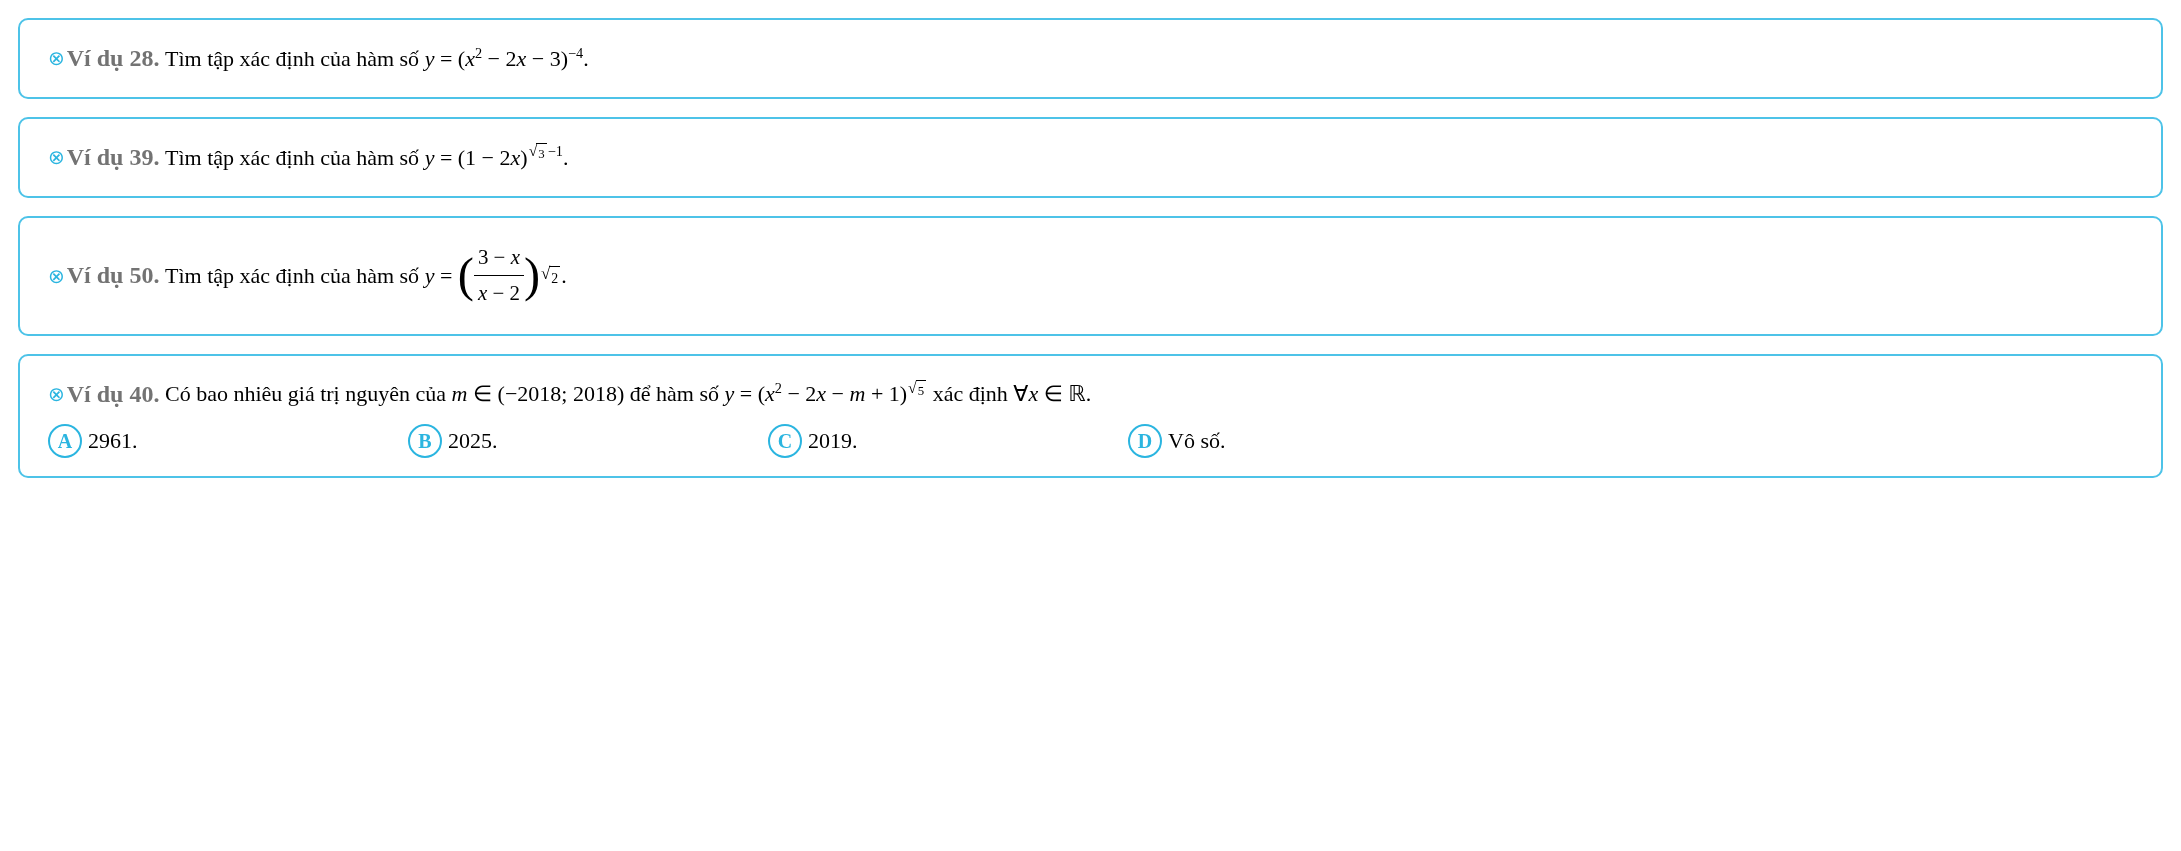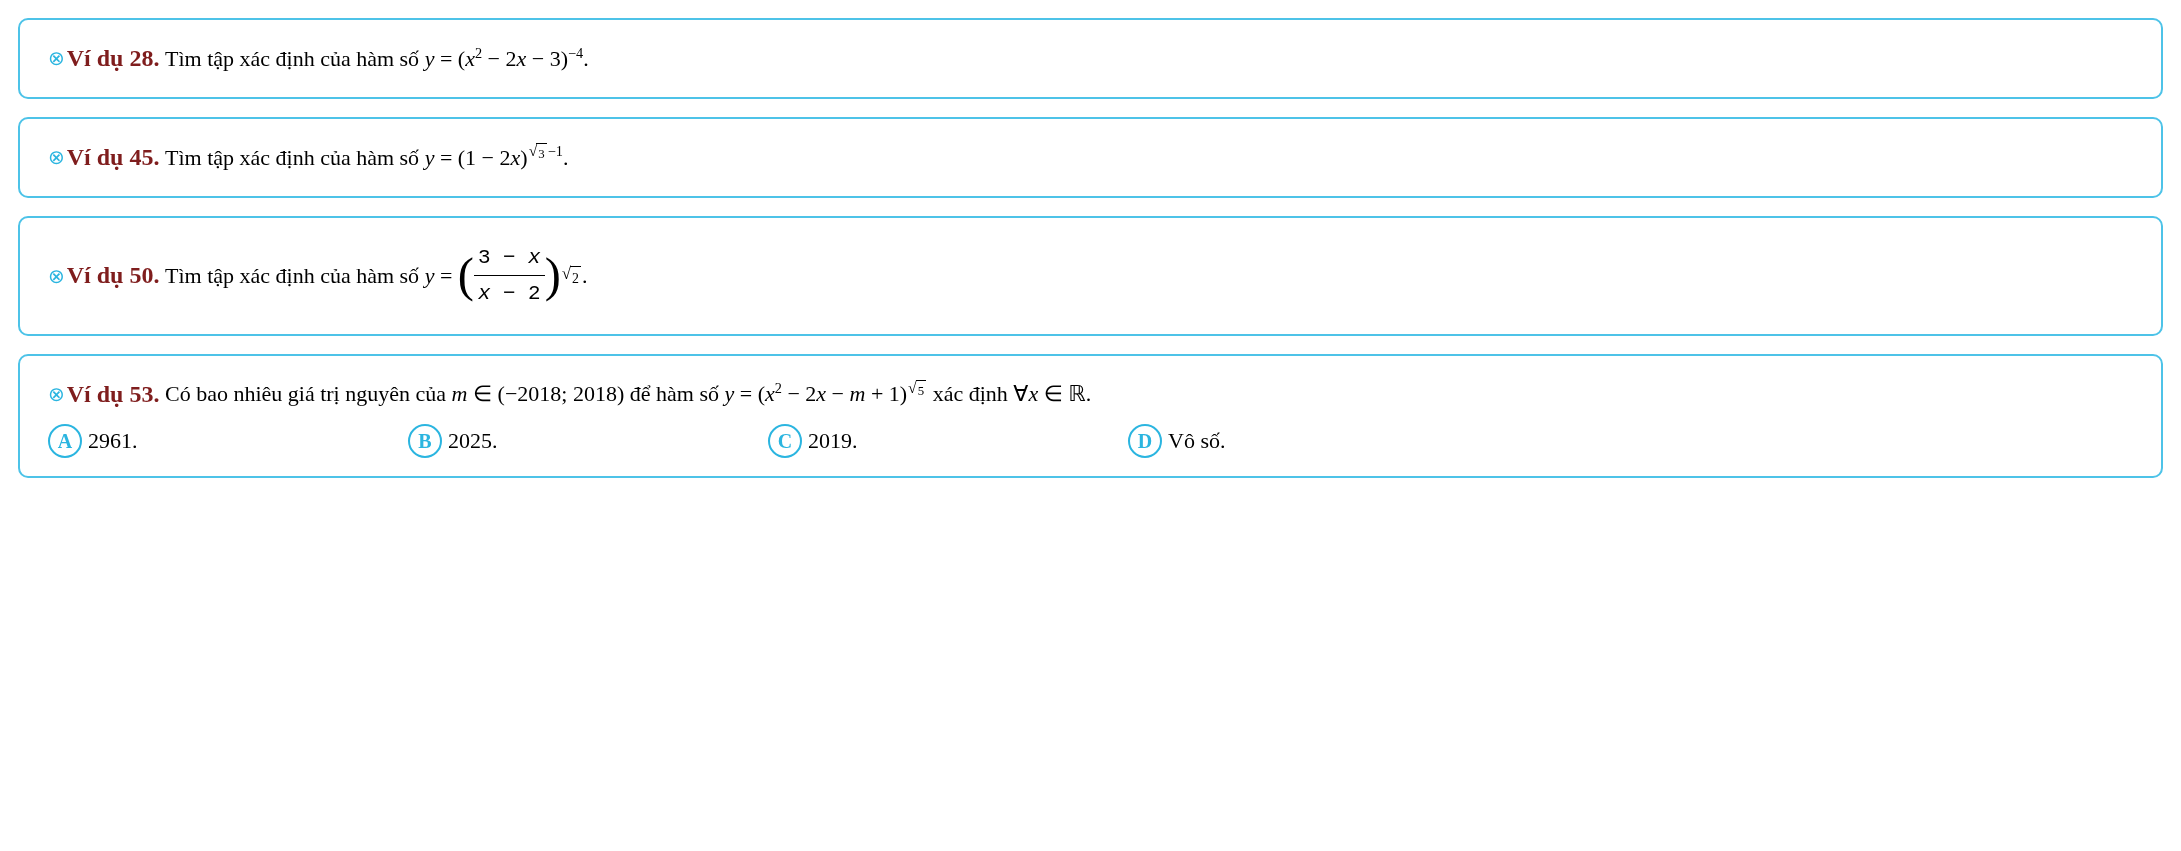--- a/index.html
+++ b/index.html
@@ -15,21 +15,21 @@
     .example-box {
       border: 2.5px solid #4dc3e8;
       border-radius: 10px;
       padding: 18px 28px;
       margin-bottom: 18px;
       background: #fff;
       position: relative;
     }
 
     .example-title {
-      color: #7f1d1d;
+      color: #737373;
       font-weight: bold;
       font-size: 24px;
     }
 
     .diamond-icon {
       color: #2bb5e0;
       font-size: 20px;
       margin-right: 2px;
     }
 
@@ -45,21 +45,20 @@
       vertical-align: super;
     }
 
     .fraction {
       display: inline-flex;
       flex-direction: column;
       align-items: center;
       vertical-align: middle;
       margin: 0 2px;
       font-size: 0.95em;
-      font-family: Liberation Mono, monospace;
     }
     .fraction .num {
       border-bottom: 1.5px solid #000;
       padding: 0 4px;
       text-align: center;
     }
     .fraction .den {
       padding: 0 4px;
       text-align: right;
     }
@@ -123,21 +122,21 @@
     <span>Tìm tập xác định của hàm số&nbsp;</span>
     <span>
       <i>y</i> = (<i>x</i><sup>2</sup> − 2<i>x</i> − 3)<sup>−4</sup>.
     </span>
   </div>
 </div>
 
 <div class="example-box">
   <div class="content-line">
     <span class="diamond-icon">⊗</span>
-    <span class="example-title">Ví dụ 45.</span>&nbsp;
+    <span class="example-title">Ví dụ 39.</span>&nbsp;
     <span>Tìm tập xác định của hàm số&nbsp;</span>
     <span>
       <i>y</i> = (1 − 2<i>x</i>)<sup><span class="sqrt-wrapper">
             <span class="sqrt-sign">√</span>
             <span class="sqrt-content">3</span>
           </span>−1</sup>.
     </span>
   </div>
 </div>
 
@@ -163,21 +162,21 @@
           </span>
       </sup>
       .
     </span>
   </div>
 </div>
 
 <div class="example-box ex31">
   <div class="content-line" style="text-align:justify;">
     <span class="diamond-icon">⊗</span>
-    <span class="example-title">Ví dụ 53.</span>&nbsp;
+    <span class="example-title">Ví dụ 40.</span>&nbsp;
     <span>
       Có bao nhiêu giá trị nguyên của <i>m</i> ∈ (−2018; 2018) để hàm số <i>y</i> =
       (<i>x</i><sup>2</sup> − 2<i>x</i> − <i>m</i> + 1)<sup><span class="sqrt-wrapper">
             <span class="sqrt-sign">√</span>
             <span class="sqrt-content">5</span>
           </span></sup>
       xác định ∀<i>x</i> ∈ ℝ.
     </span>
   </div>
   <div class="answer-row">

